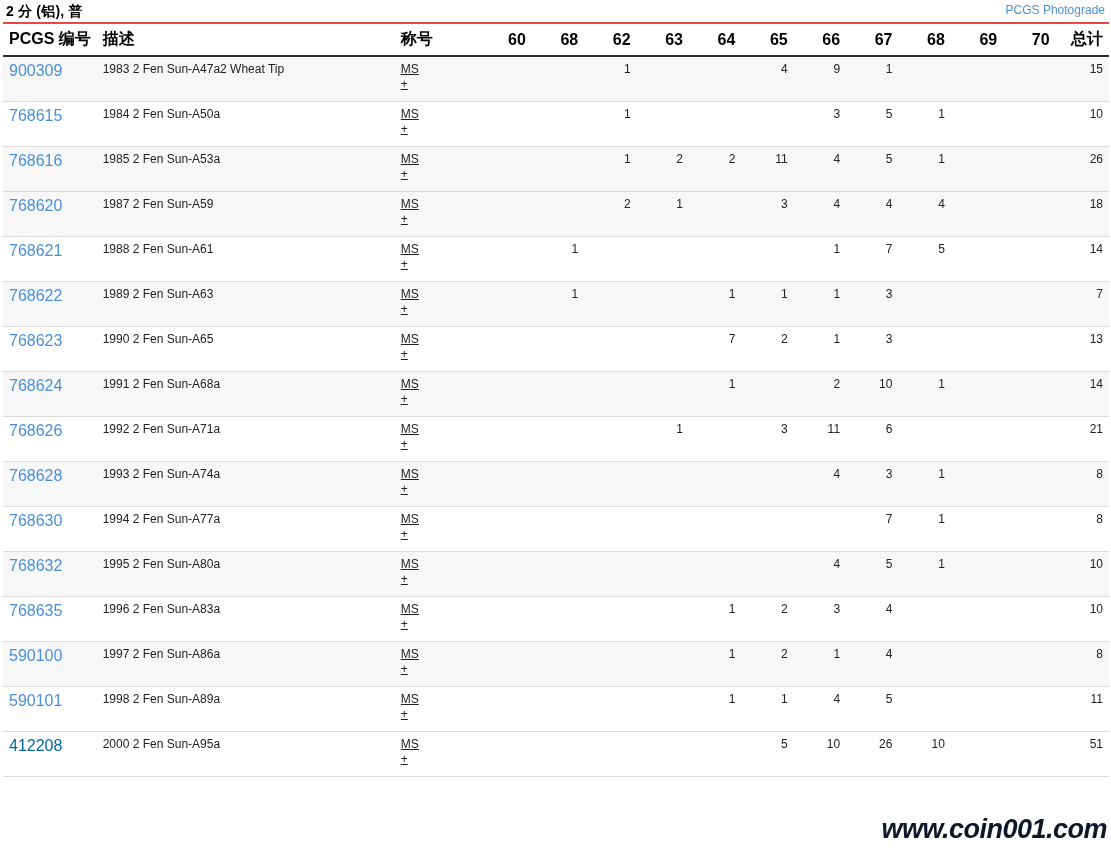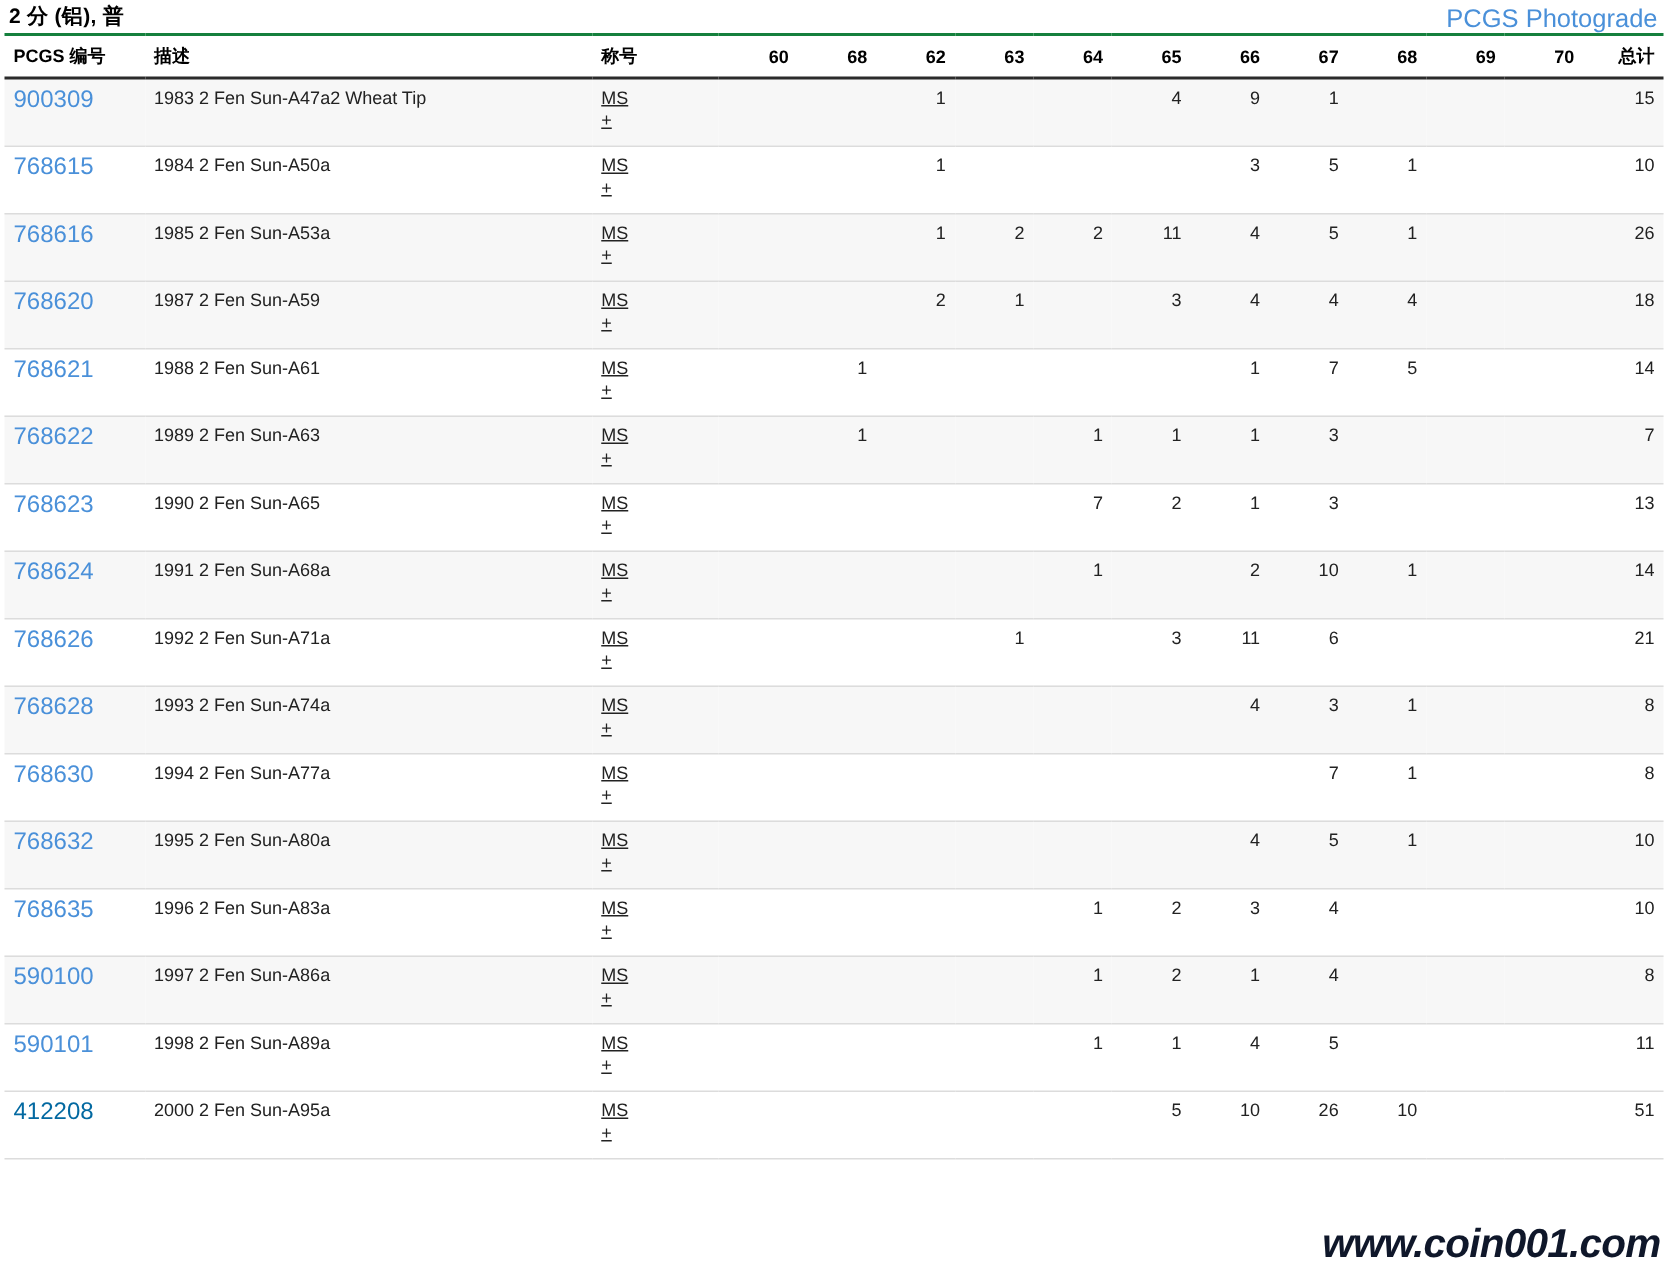--- a/index.html
+++ b/index.html
@@ -25,37 +25,37 @@
   .page-title {
     font-size: 14px;
     font-weight: bold;
     color: #000;
     letter-spacing: 0.2px;
   }
   .photograde-link {
     position: absolute;
     right: 6px;
     top: 3px;
-    font-size: 17px;
+    font-size: 12px;
     color: #4a90d9;
     text-decoration: none;
   }
 
   table.grades {
     border-collapse: collapse;
     width: 1106px;
     margin-left: 3px;
     table-layout: fixed;
     font-size: 12px;
   }
   table.grades th {
     background: #fff;
-    border-top: 2px solid #15803d;
+    border-top: 2px solid #ef4444;
     border-bottom: 2px solid #2b2b2b;
-    font-size: 12px;
+    font-size: 16px;
     font-weight: bold;
     color: #000;
     padding: 5px 6px;
     text-align: right;
     white-space: nowrap;
     height: 26px;
   }
   table.grades th.left { text-align: left; }
   table.grades td {
     border-bottom: 1px solid #dcdcdc;

